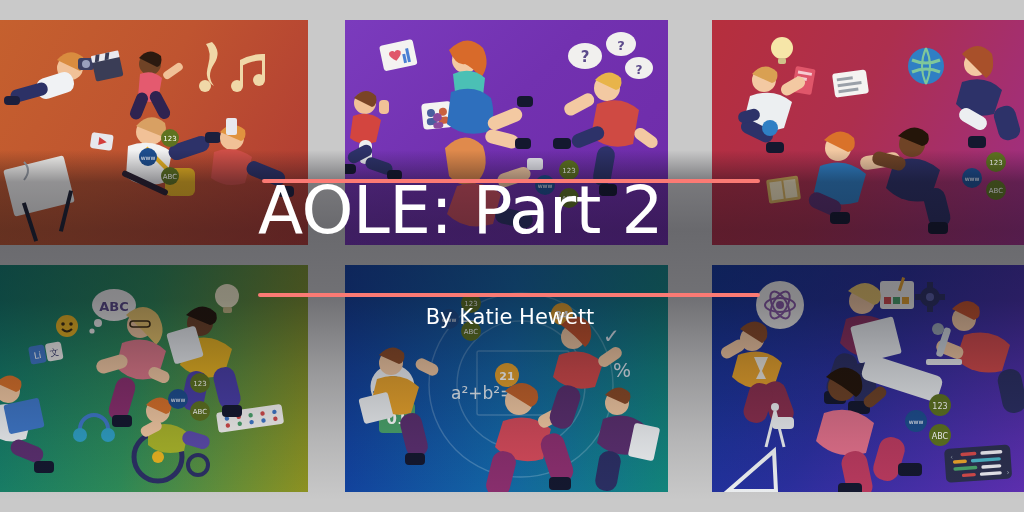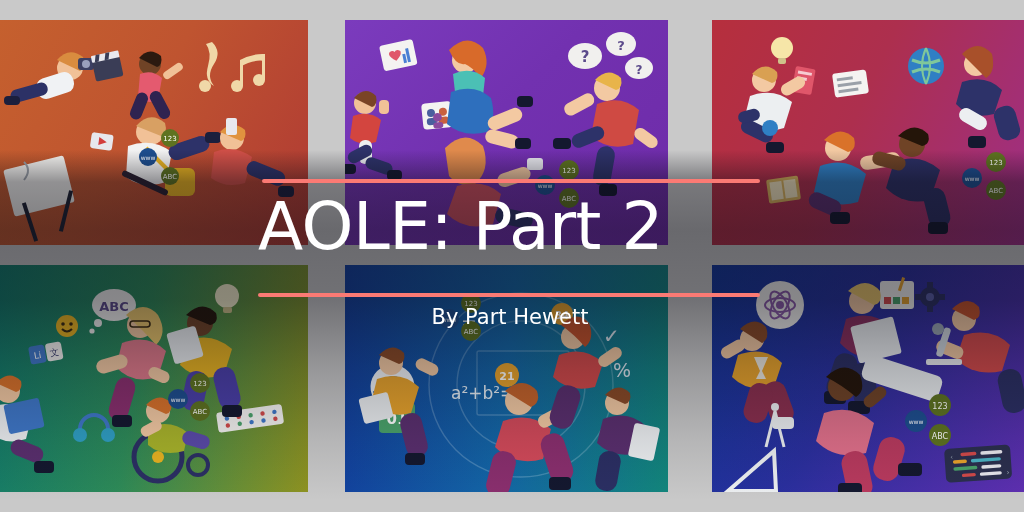--- a/index.html
+++ b/index.html
@@ -49,21 +49,21 @@
   .titlewrap{position:absolute;left:0;top:0;width:1024px;height:512px;}
   .rule{position:absolute;height:4px;border-radius:2px;
         background:#fb7a74;}
   .rule-top{left:262px;top:179px;width:498px;}
   .rule-bot{left:258px;top:293px;width:502px;}
   .title{
     position:absolute;left:258px;top:178px;width:520px;
     color:#ffffff;font-size:66px;line-height:1.0;
     font-weight:400;letter-spacing:-0.5px;
     font-family:"DejaVu Sans","Liberation Sans",sans-serif;
-    text-align:left;white-space:nowrap;margin-top:16px;
+    text-align:left;white-space:nowrap;
   }
   .subtitle{
     position:absolute;left:258px;top:305px;width:504px;
     color:#ffffff;font-size:21px;font-weight:400;text-align:center;
     font-family:"DejaVu Sans","Liberation Sans",sans-serif;
   }
 </style>
 </head>
 <body>
 
@@ -607,16 +607,16 @@
     </div>
 
   </div>
 
   <div class="overlay"></div>
 
   <div class="titlewrap">
     <div class="rule rule-top"></div>
     <div class="title">AOLE: Part 2</div>
     <div class="rule rule-bot"></div>
-    <div class="subtitle">By Part Hewett</div>
+    <div class="subtitle">By Katie Hewett</div>
   </div>
 
 </div>
 
 </body></html>

